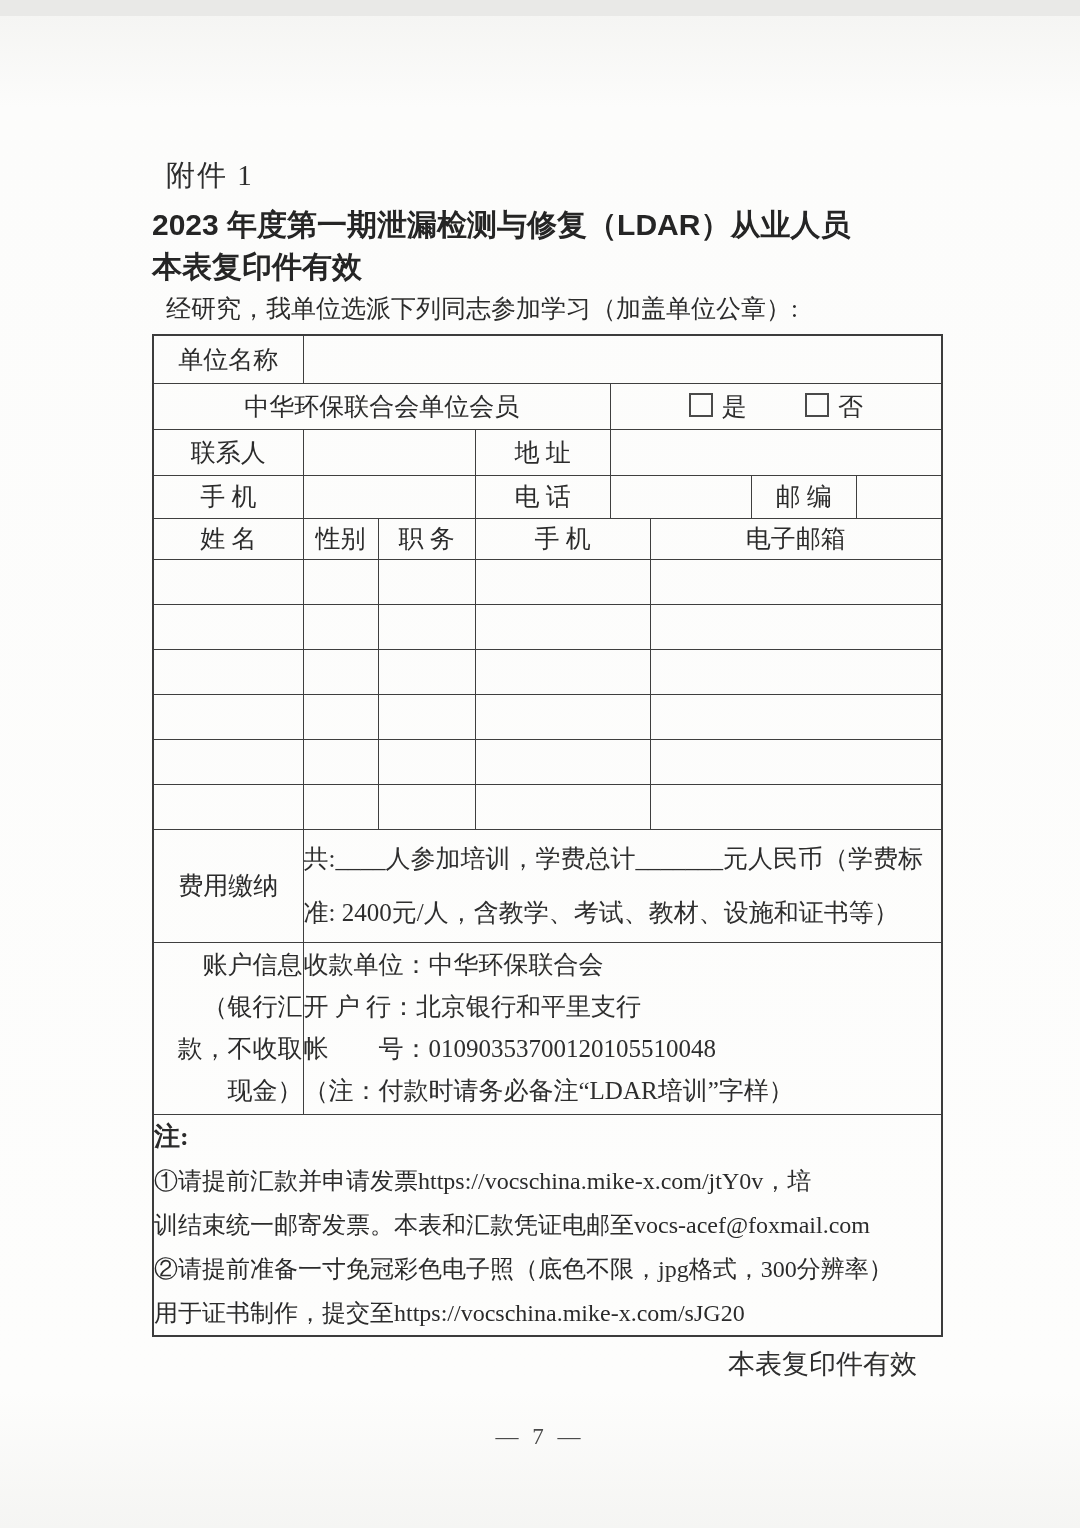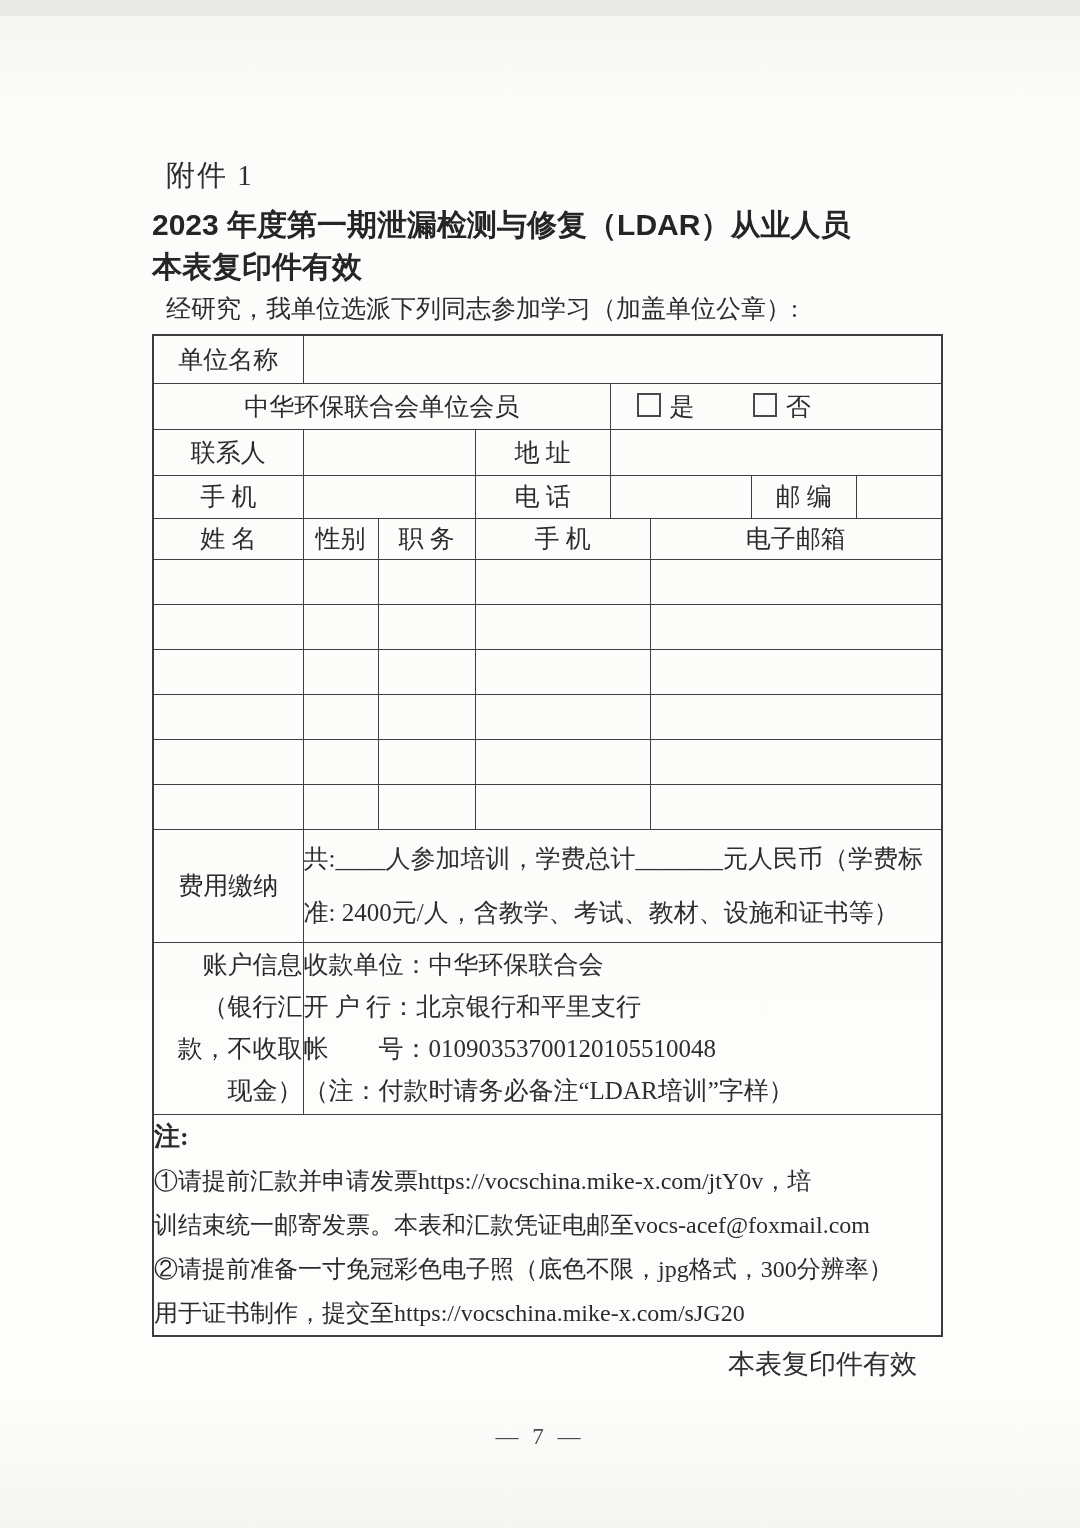--- a/index.html
+++ b/index.html
@@ -63,21 +63,21 @@
   }
   .r1 { height: 48px; }
   .r2 { height: 46px; }
   .r3 { height: 46px; }
   .r4 { height: 43px; }
   .r5 { height: 41px; }
   .re { height: 45px; }
   .rfee { height: 113px; }
   .racct { height: 172px; }
   .rnotes { height: 220px; }
-  .checks { text-align: left; vertical-align: middle; font-size: 25px; }
+  .checks { text-align: center; vertical-align: middle; font-size: 25px; }
   .opt { display: inline-block; margin: 0 26px; cursor: default; }
   .cb {
     display: inline-block;
     width: 20px;
     height: 20px;
     border: 2px solid #4a4a4a;
     margin-right: 9px;
     vertical-align: -2px;
     background: transparent;
   }

